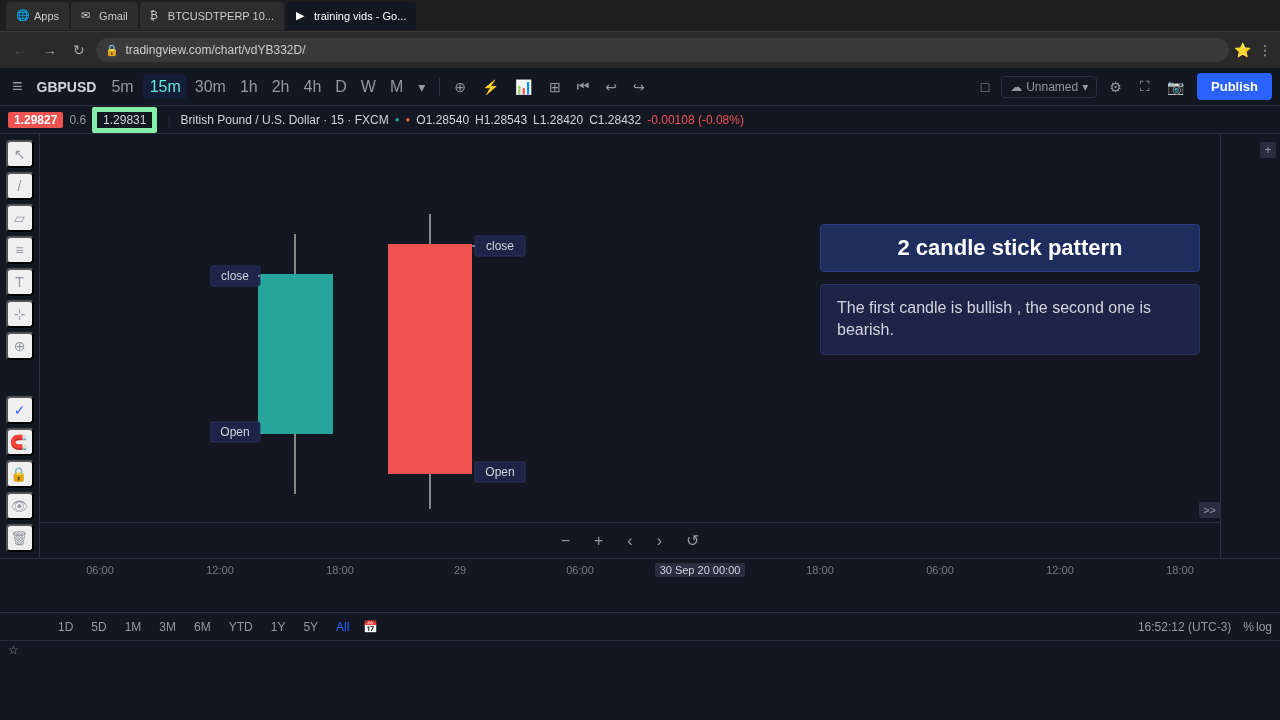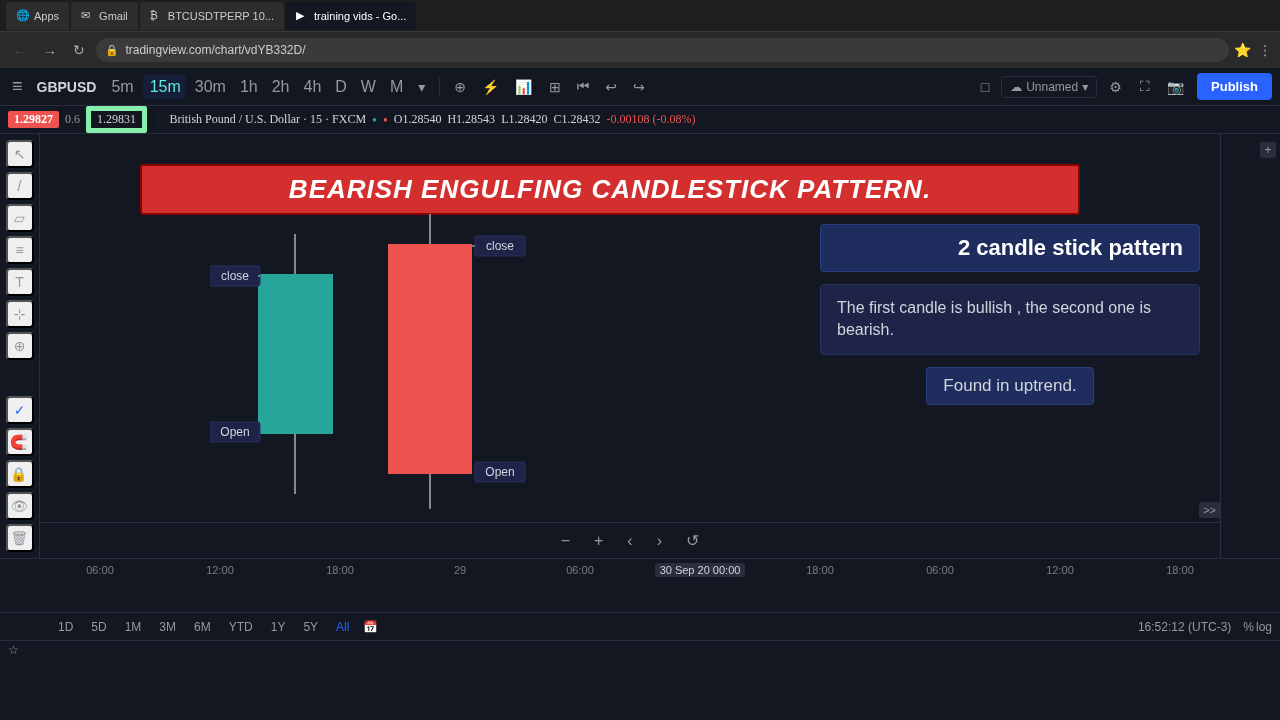--- a/index.html
+++ b/index.html
@@ -84,21 +84,20 @@
     
     .info-bar {
       background: #131722;
       height: 28px;
       display: flex;
       align-items: center;
       padding: 0 8px;
       border-bottom: 1px solid #2a2d3e;
       gap: 6px;
       font-size: 12px;
-      font-family: Liberation Serif, serif;
     }
     .info-title { color: #d1d4dc; font-size: 12px; }
     .dot-green { color: #26a69a; font-size: 8px; }
     .dot-red { color: #ef5350; font-size: 8px; }
     .info-price { color: #d1d4dc; }
     .info-change-neg { color: #ef5350; }
     .price-box {
       background: #ef5350; color: #fff; font-size: 12px; font-weight: bold;
       padding: 1px 6px; border-radius: 2px;
     }
@@ -165,25 +164,25 @@
       top: 90px;
       width: 380px;
       display: flex;
       flex-direction: column;
       gap: 12px;
     }
     .info-box-header {
       background: #1e2d5e;
       border: 1px solid #2a3f7e;
       border-radius: 4px;
-      padding: 10px 16px;
+      padding: 10px 8px;
       font-size: 22px;
       font-weight: bold;
       color: #fff;
-      text-align: right;
+      text-align: center;
     }
     .info-box-desc {
       background: #1e2447;
       border: 1px solid #2a3060;
       border-radius: 4px;
       padding: 12px 16px;
       font-size: 16px;
       color: #d1d4dc;
       line-height: 1.4;
     }
@@ -368,28 +367,24 @@
     <div style="flex:1"></div>
     <button class="sidebar-icon active">✓</button>
     <button class="sidebar-icon">🧲</button>
     <button class="sidebar-icon">🔒</button>
     <button class="sidebar-icon">👁</button>
     <button class="sidebar-icon">🗑</button>
   </div>
 
   <div class="chart-area" style="position:relative; flex:1;">
 
-    <div class="title-banner">
-      <span class="title-banner-text">BEARISH ENGULFING CANDLESTICK PATTERN.</span>
-    </div>
 
     <div class="info-boxes">
       <div class="info-box-header">2 candle stick pattern</div>
       <div class="info-box-desc">The first candle is bullish , the second one is bearish.</div>
-      <div class="info-box-trend">Found in uptrend.</div>
     </div>
 
     <svg class="candles-svg" width="350" height="320" style="position:absolute; left:170px; top:80px;">
 
       <line x1="85" y1="20" x2="85" y2="60" stroke="#888" stroke-width="2"></line>
 
       <rect x="48" y="60" width="75" height="160" fill="#26a69a"></rect>
 
       <line x1="85" y1="220" x2="85" y2="280" stroke="#888" stroke-width="2"></line>
 

